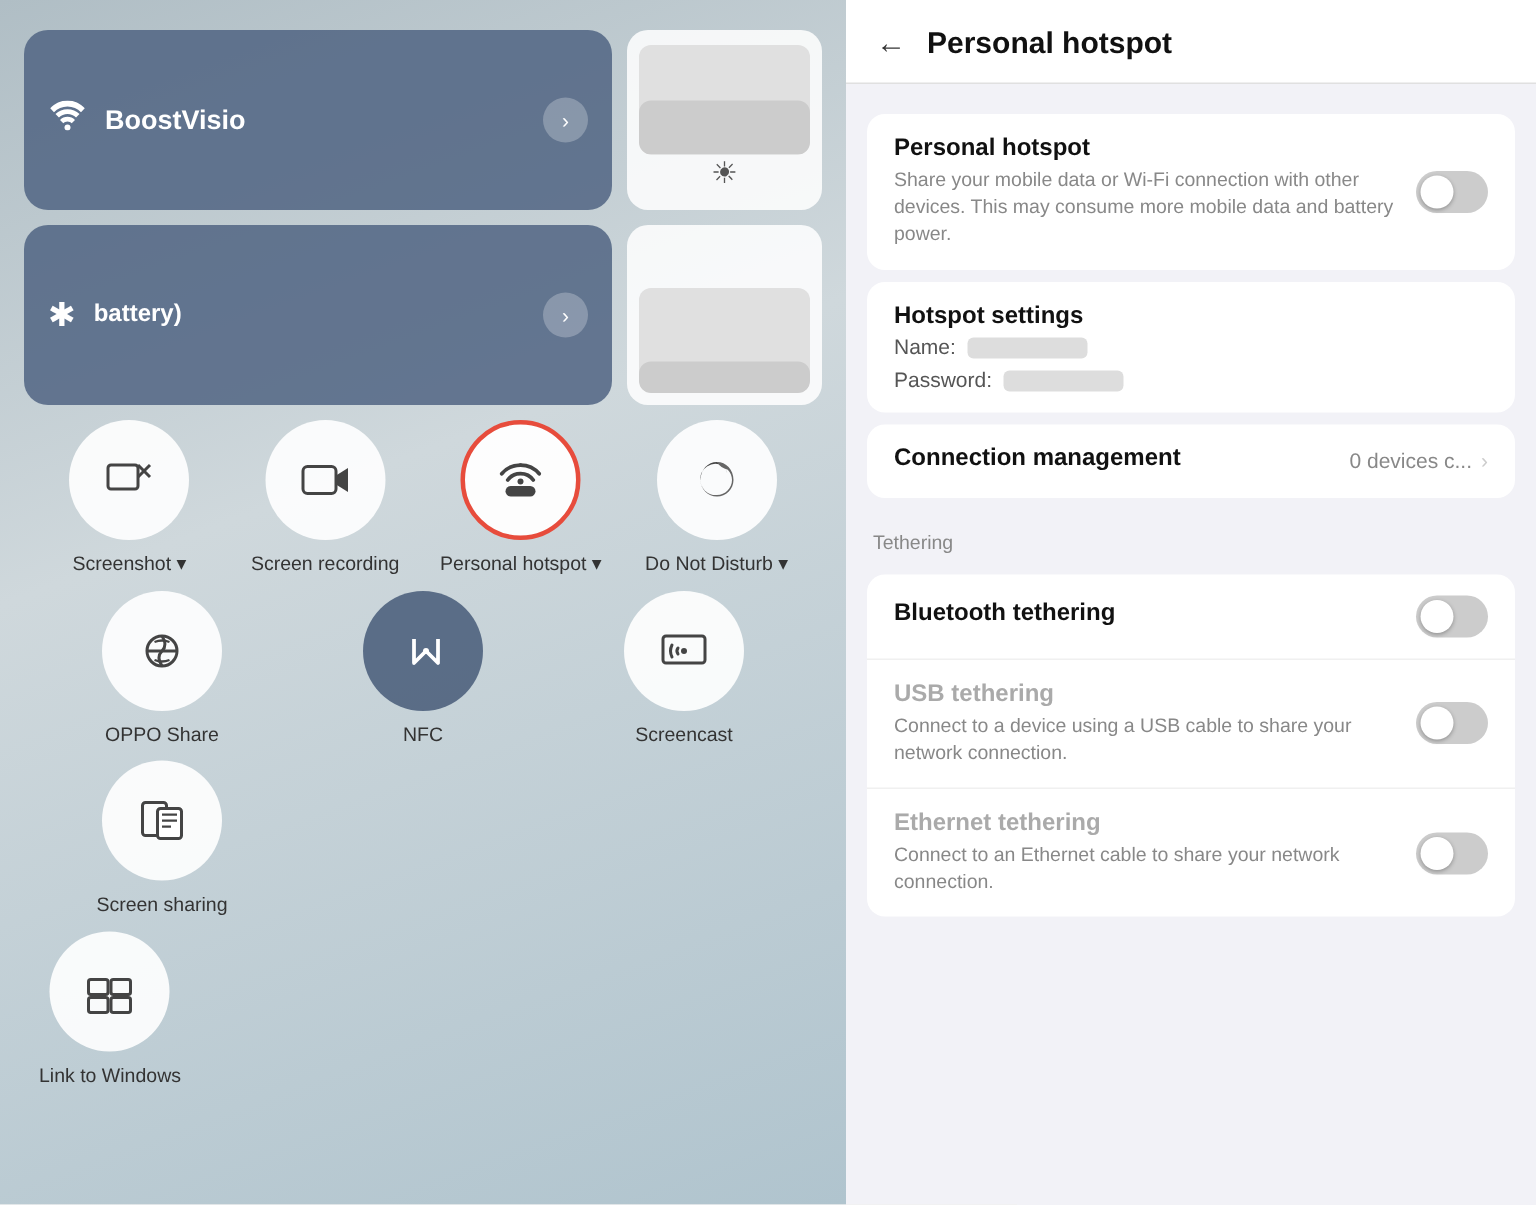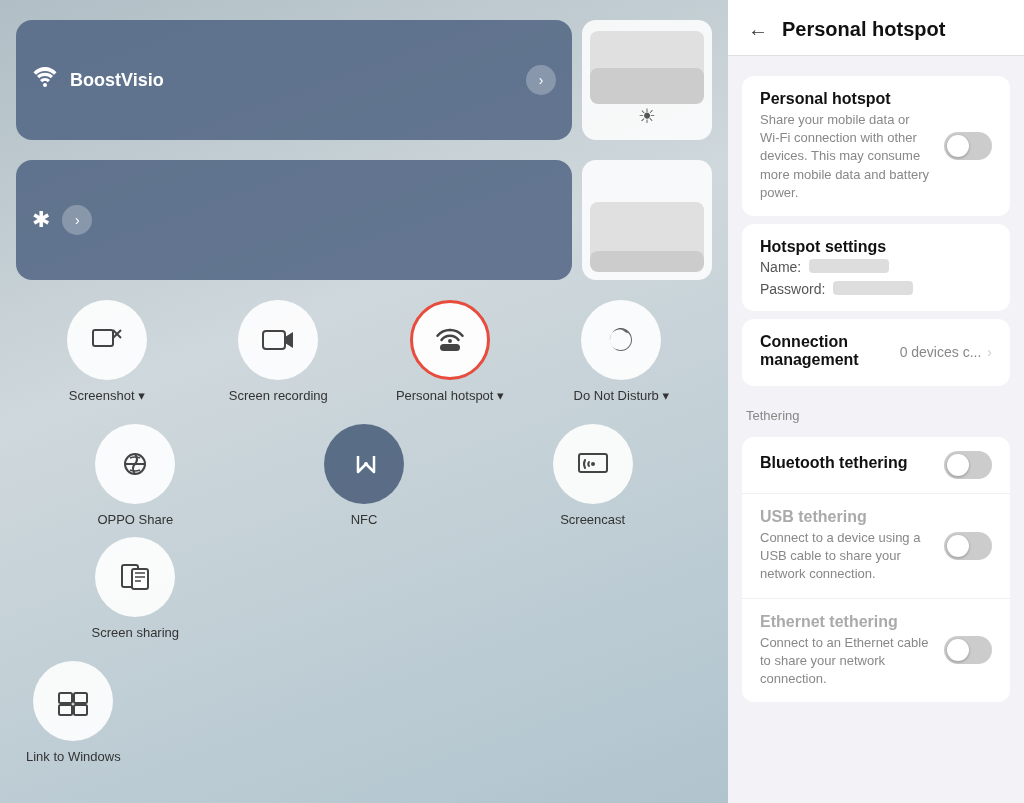--- a/index.html
+++ b/index.html
@@ -7,27 +7,27 @@
       width: 1024px;
       height: 803px;
       display: flex;
       font-family: -apple-system, 'Helvetica Neue', Arial, sans-serif;
       background: #f0f0f0;
       overflow: hidden;
     }
 
     
     .control-center {
-      width: 728px;
+      width: 564px;
       height: 803px;
       background: linear-gradient(160deg, #b0bec5 0%, #cfd8dc 40%, #b0c4ce 100%);
       padding: 20px 16px;
       display: flex;
       flex-direction: column;
-      gap: 20px;
+      gap: 10px;
       position: relative;
     }
 
     
     .top-tiles {
       display: flex;
       gap: 10px;
       height: 120px;
     }
 
@@ -354,21 +354,21 @@
     }
 
     .row-kv {
       display: flex;
       flex-direction: column;
       gap: 6px;
     }
 
     .kv-pair {
       display: flex;
-      align-items: flex-start;
+      align-items: flex-end;
       gap: 8px;
     }
 
     .kv-label {
       font-size: 14px;
       color: #555;
     }
 
     .kv-blur {
       width: 80px;
@@ -406,20 +406,21 @@
           <div class="brightness-fill"></div>
         </div>
         <span class="brightness-icon">☀</span>
       </div>
     </div>
   </div>
 
   <div class="top-tiles">
     <div class="bluetooth-tile">
       <span class="bt-icon">✱</span>
+      <span class="bt-name">battery)</span>
       <div class="chevron-btn">›</div>
     </div>
 
     <div class="volume-tile">
       <div class="volume-bar">
         <div class="volume-fill"></div>
       </div>
     </div>
   </div>
 

